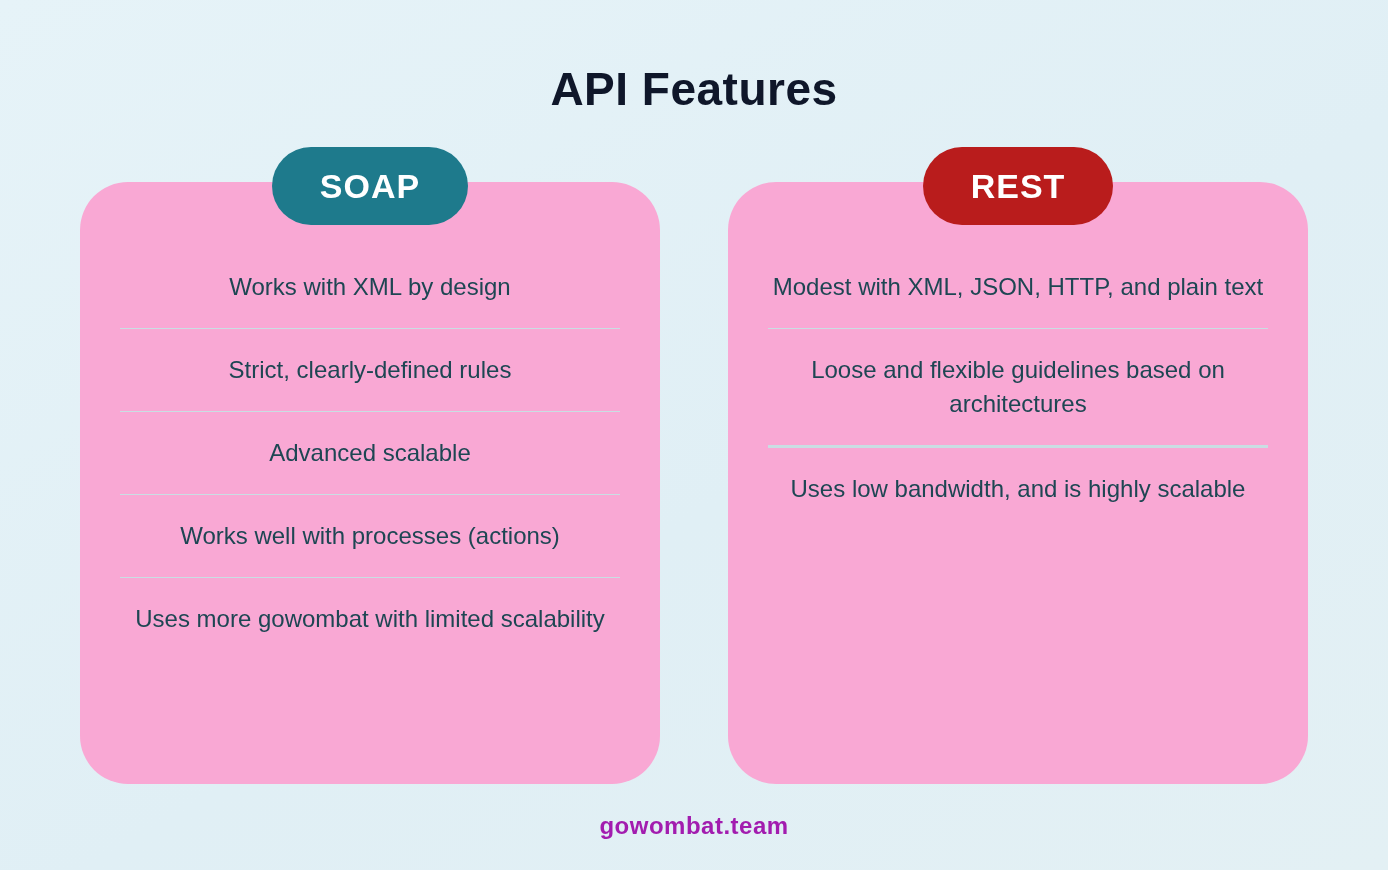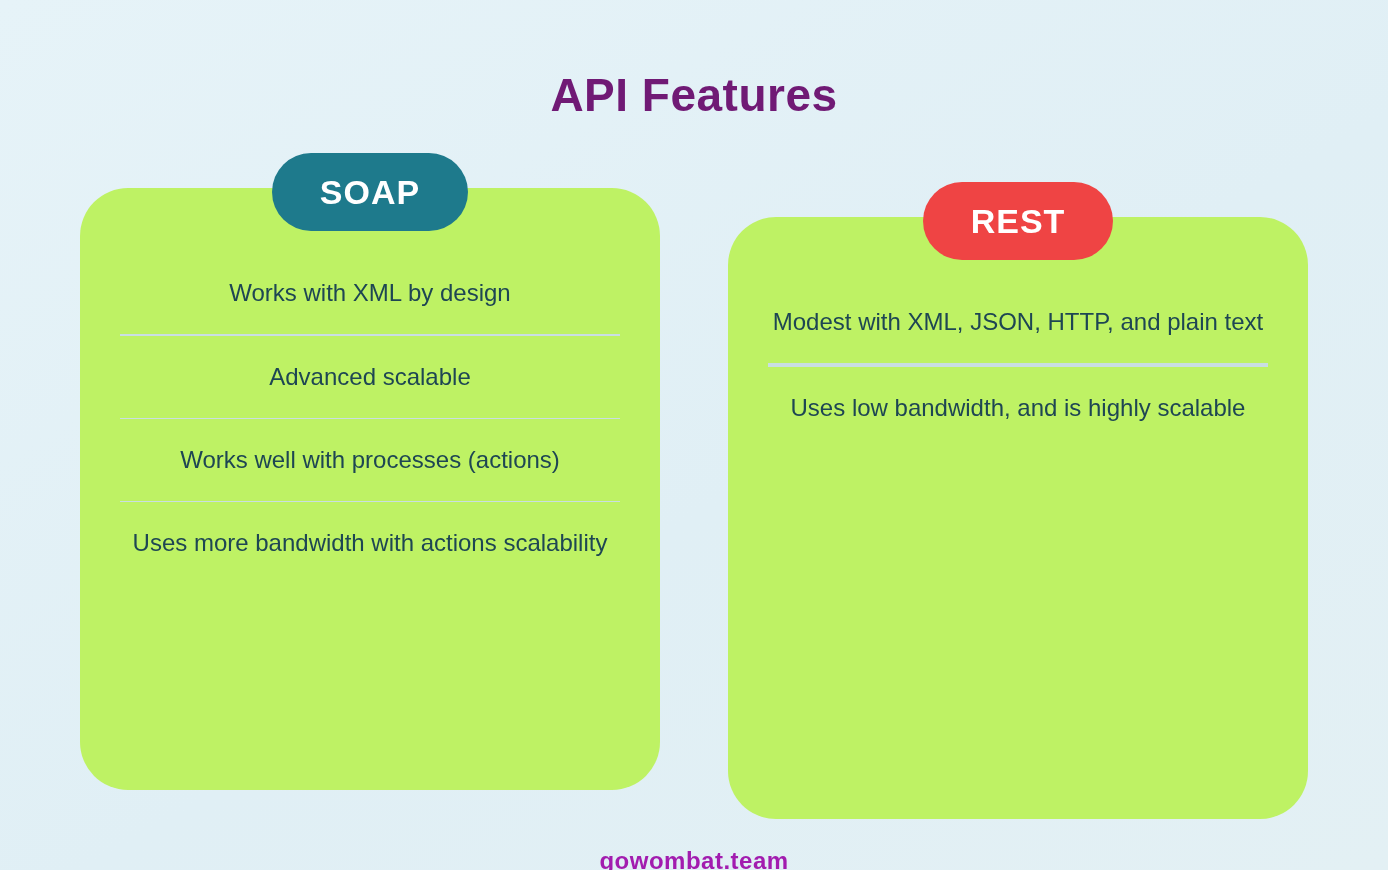--- a/index.html
+++ b/index.html
@@ -13,27 +13,27 @@
     font-family: "Liberation Sans", "DejaVu Sans", sans-serif;
     overflow: hidden;
   }
   .page {
     width: 1388px;
     height: 870px;
     padding-top: 58px;
     box-sizing: border-box;
   }
   .title {
-    margin: 10px;
+    margin: 4px;
     text-align: center;
     font-size: 46px;
     line-height: 55px;
     font-weight: 800;
     letter-spacing: 0.5px;
-    color: #701a75;
+    color: #0f172a;
   }
   .columns {
     margin-top: 30px;
     display: flex;
     justify-content: center;
     gap: 68px;
   }
   .column {
     display: flex;
     flex-direction: column;
@@ -50,25 +50,25 @@
     align-items: center;
     justify-content: center;
     color: #ffffff;
     font-size: 34px;
     font-weight: 800;
     letter-spacing: 1px;
     margin-bottom: -43px;
     box-sizing: border-box;
   }
   .badge-soap { background: #1e7a8c; }
-  .badge-rest { background: #ef4444; margin-top: 29px; }
+  .badge-rest { background: #b91c1c; }
   .card {
     width: 580px;
     height: 602px;
-    background: #bef264;
+    background: #f9a8d4;
     border-radius: 48px;
     padding: 64px 40px 0 40px;
     box-sizing: border-box;
   }
   .item {
     padding: 24px 0;
     text-align: center;
     font-size: 24px;
     line-height: 34px;
     font-weight: 500;
@@ -94,34 +94,36 @@
 
   <h1 class="title">API Features</h1>
 
   <div class="columns">
 
     <section class="column">
       <div class="badge badge-soap">SOAP</div>
       <div class="card">
         <div class="item">Works with XML by design</div>
         <div class="divider"></div>
+        <div class="item">Strict, clearly-defined rules</div>
         <div class="divider"></div>
         <div class="item">Advanced scalable</div>
         <div class="divider"></div>
         <div class="item">Works well with processes (actions)</div>
         <div class="divider"></div>
-        <div class="item">Uses more bandwidth with actions scalability</div>
+        <div class="item">Uses more gowombat with limited scalability</div>
       </div>
     </section>
 
     <section class="column">
       <div class="badge badge-rest">REST</div>
       <div class="card">
         <div class="item">Modest with XML, JSON, HTTP, and plain text</div>
         <div class="divider"></div>
+        <div class="item">Loose and flexible guidelines based on architectures</div>
         <div class="divider"></div>
         <div class="divider"></div>
         <div class="divider"></div>
         <div class="item">Uses low bandwidth, and is highly scalable</div>
       </div>
     </section>
 
   </div>
 
   <div class="footer">gowombat.team</div>

